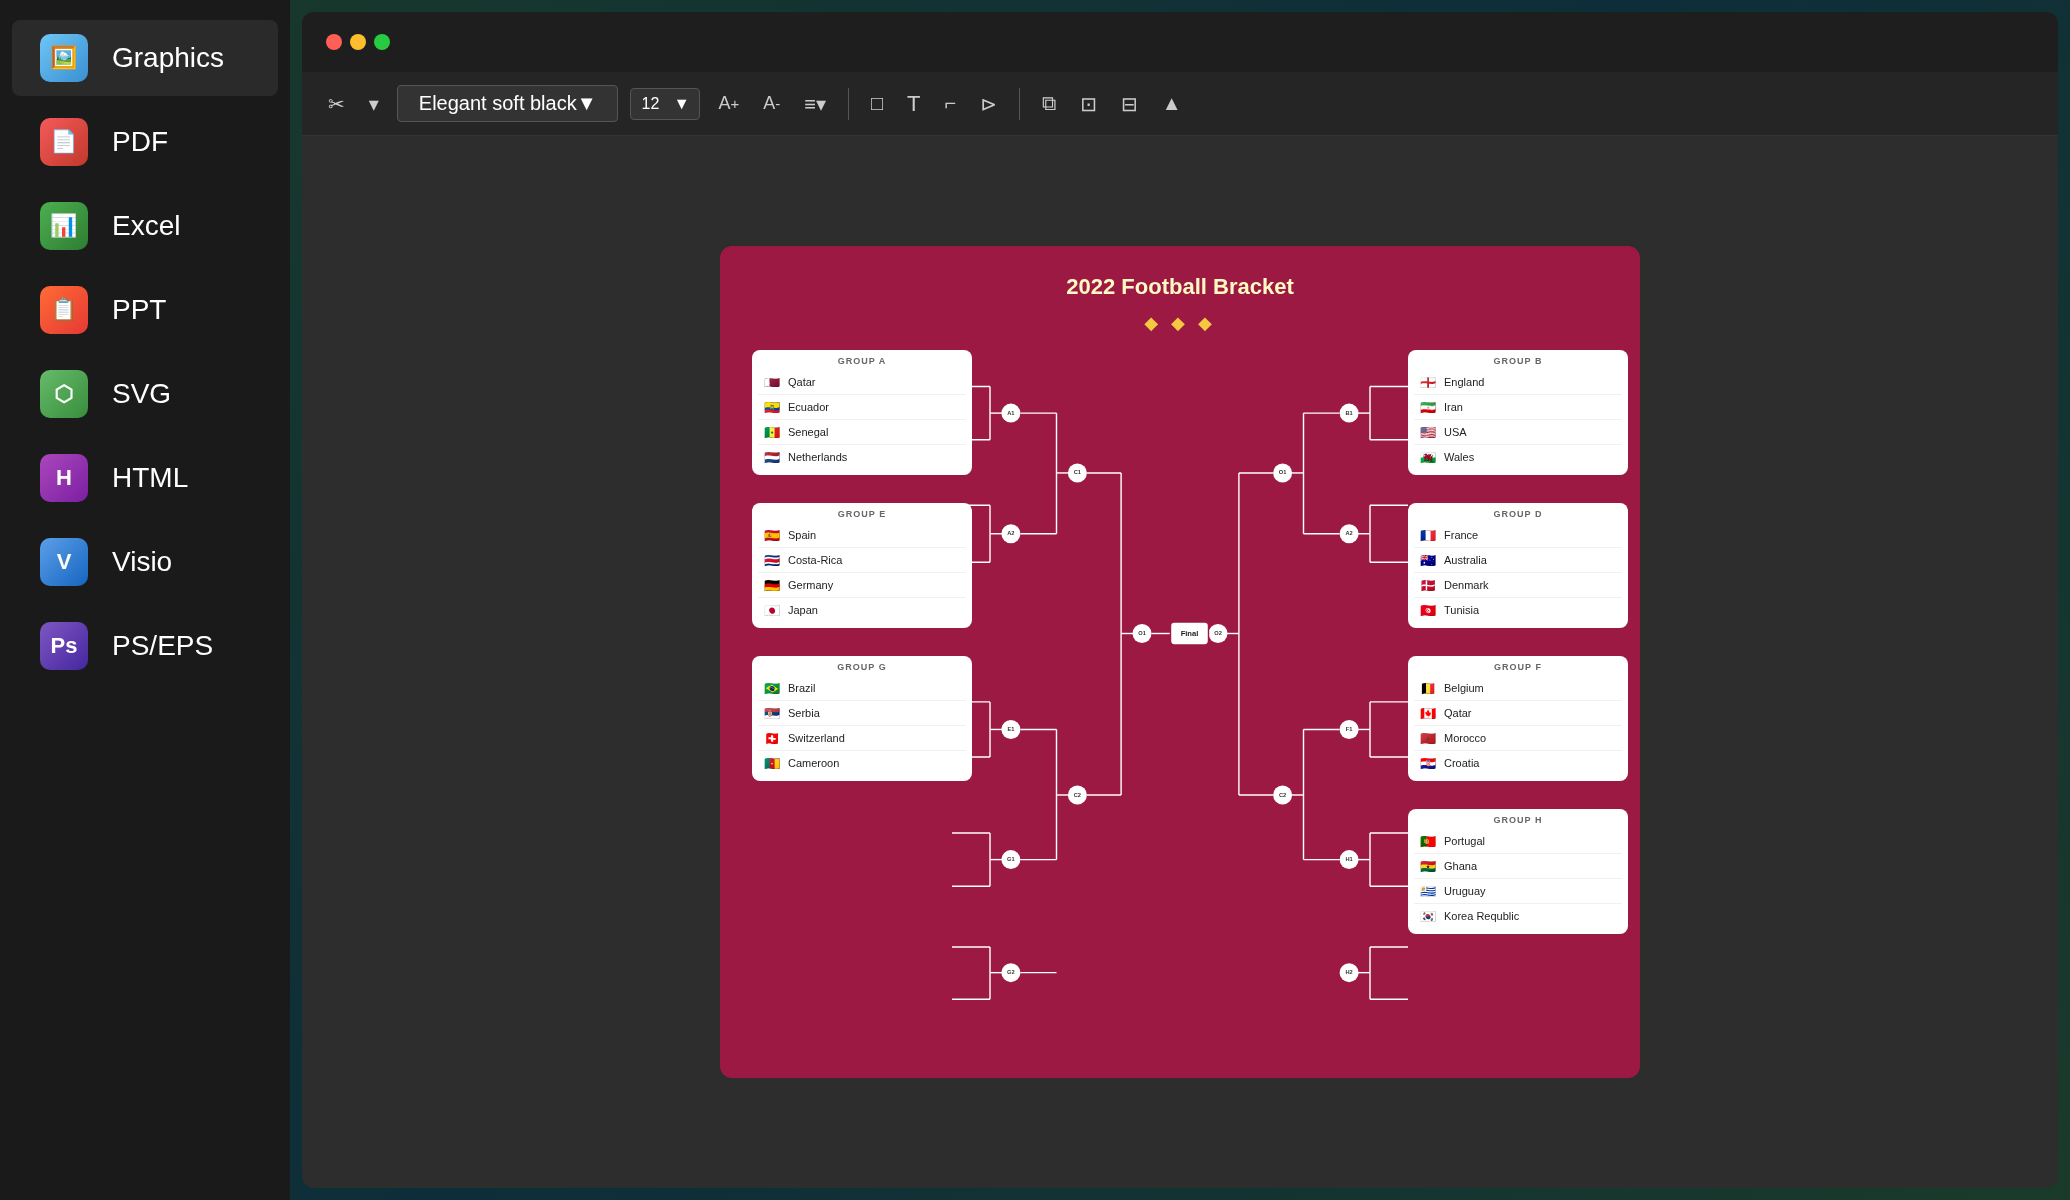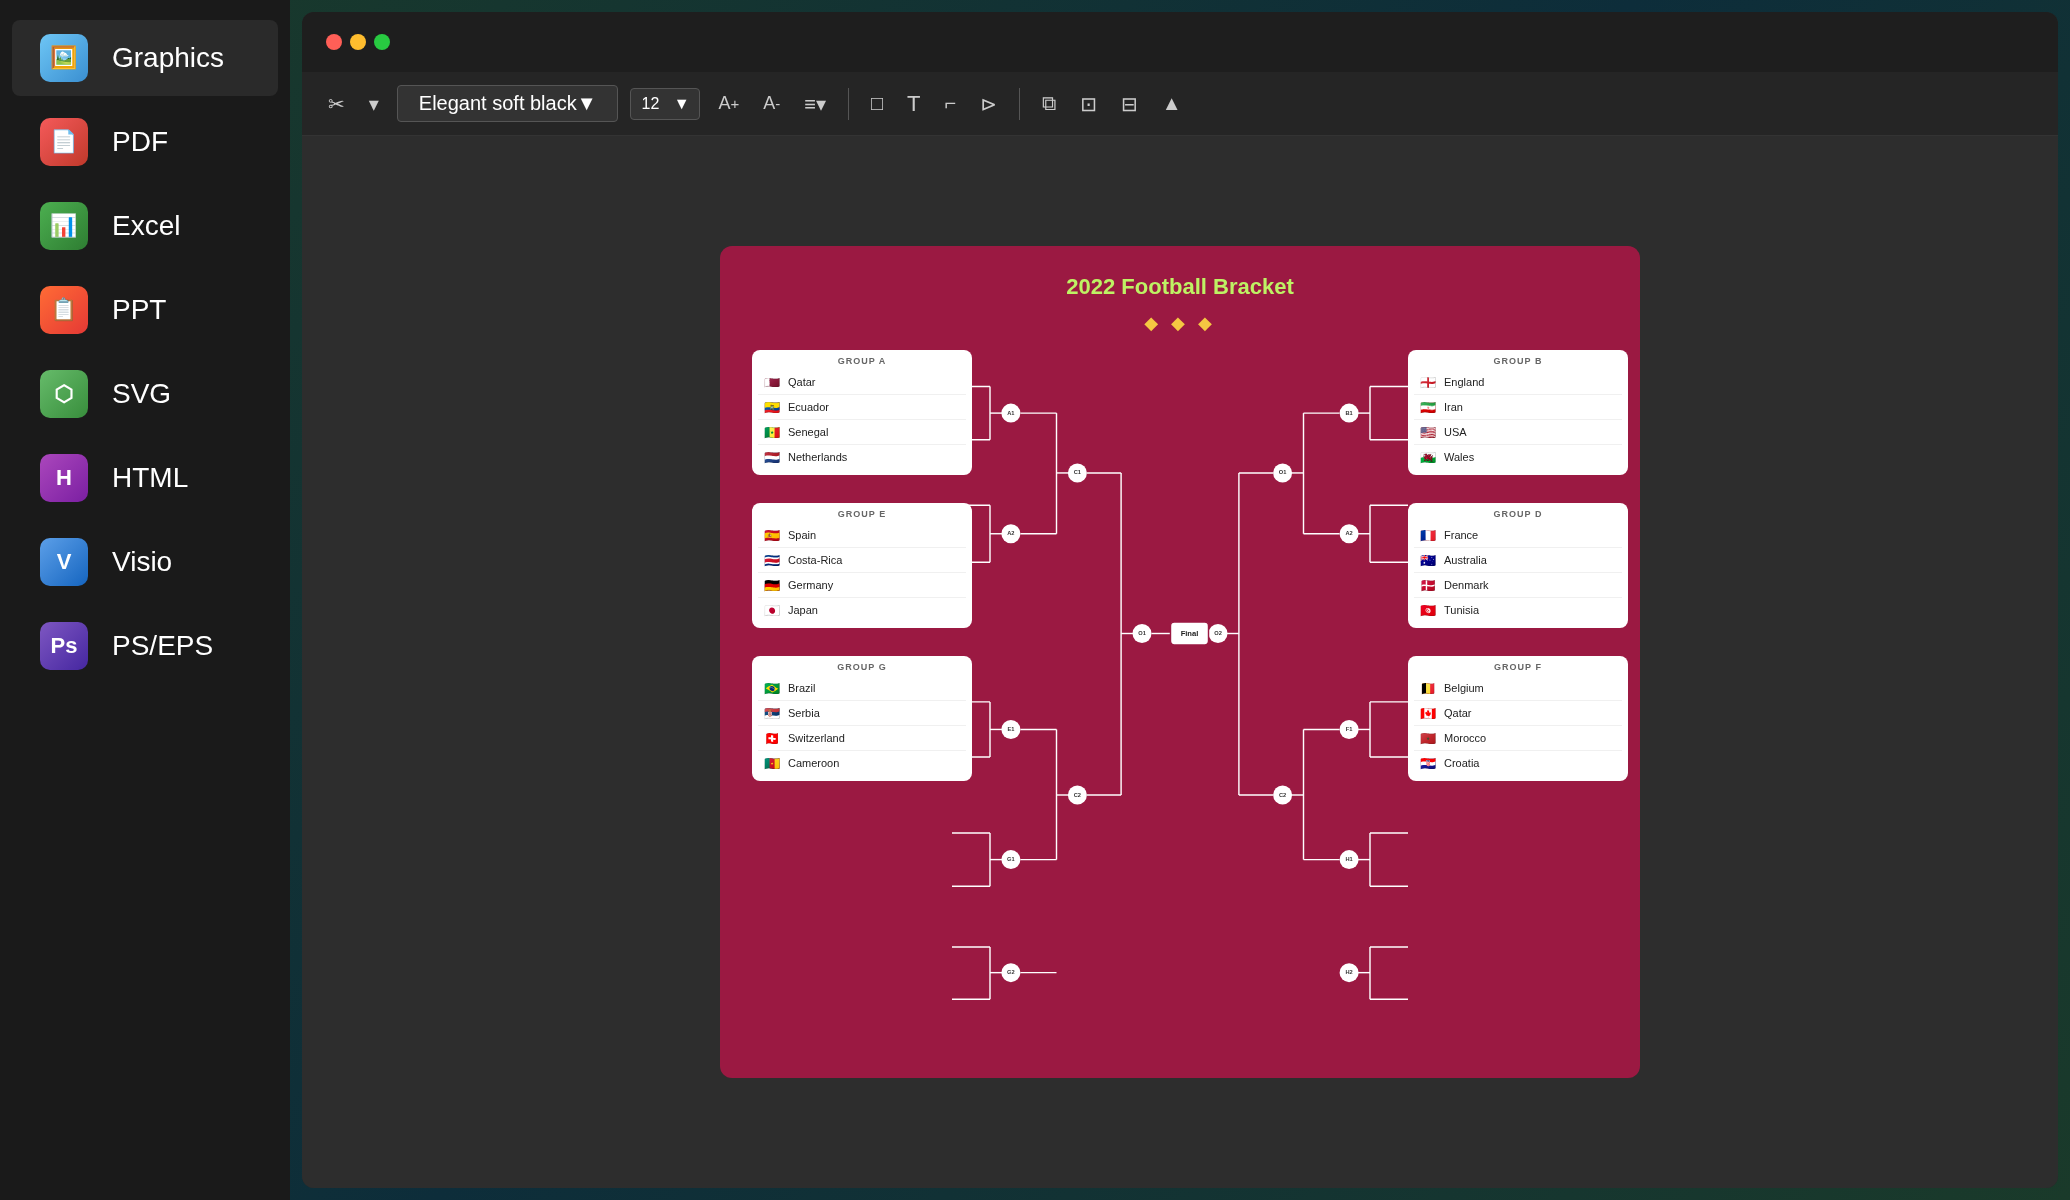--- a/index.html
+++ b/index.html
@@ -149,21 +149,21 @@
     
     .bracket-container {
       background: #9b1942;
       border-radius: 12px;
       padding: 28px 32px;
       width: 920px;
       position: relative;
     }
     .bracket-title {
       text-align: center;
-      color: #bef264;
+      color: #fef9c3;
       font-size: 22px;
       font-weight: 700;
       margin-bottom: 12px;
     }
     .bracket-decoration {
       text-align: center;
       color: #f5c842;
       font-size: 18px;
       margin-bottom: 16px;
       letter-spacing: 4px;
@@ -561,17 +561,38 @@
                   <div class="team-flag">🇲🇦</div>
                   <div class="team-name">Morocco</div>
                 </div>
               <div class="team-row">
                   <div class="team-flag">🇭🇷</div>
                   <div class="team-name">Croatia</div>
                 </div>
             </div>
           </div>
 
+          <div style="margin-bottom:8px; margin-top:20px;">
+            <div class="group-box">
+              <div class="group-label">GROUP H</div>
+              <div class="team-row">
+                  <div class="team-flag">🇵🇹</div>
+                  <div class="team-name">Portugal</div>
+                </div>
+              <div class="team-row">
+                  <div class="team-flag">🇬🇭</div>
+                  <div class="team-name">Ghana</div>
+                </div>
+              <div class="team-row">
+                  <div class="team-flag">🇺🇾</div>
+                  <div class="team-name">Uruguay</div>
+                </div>
+              <div class="team-row">
+                  <div class="team-flag">🇰🇷</div>
+                  <div class="team-name">Korea Requblic</div>
+                </div>
+            </div>
+          </div>
         </div>
       </div>
     </div>
   </div>
 </div>
 
 </body></html>

